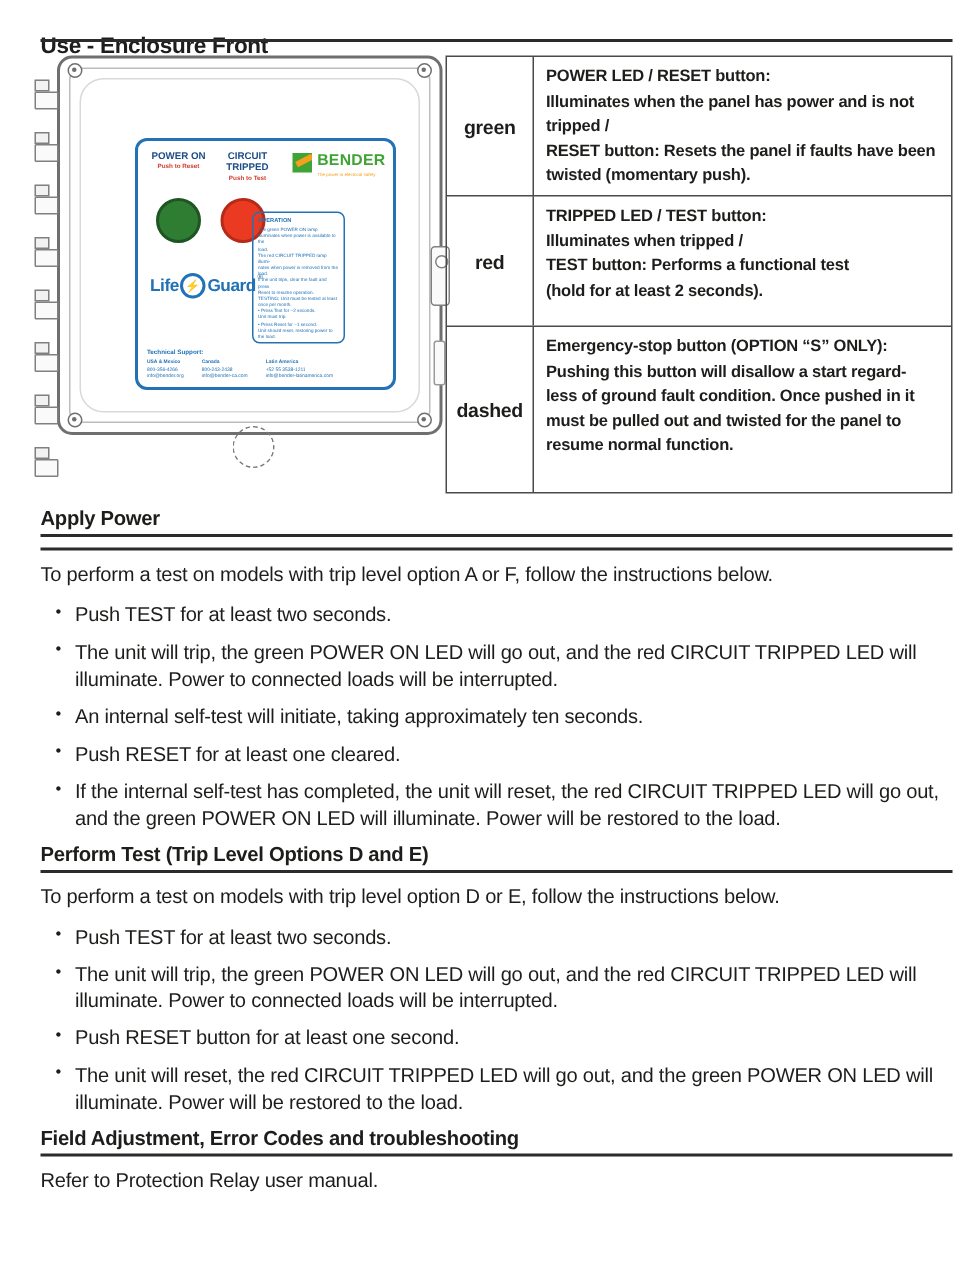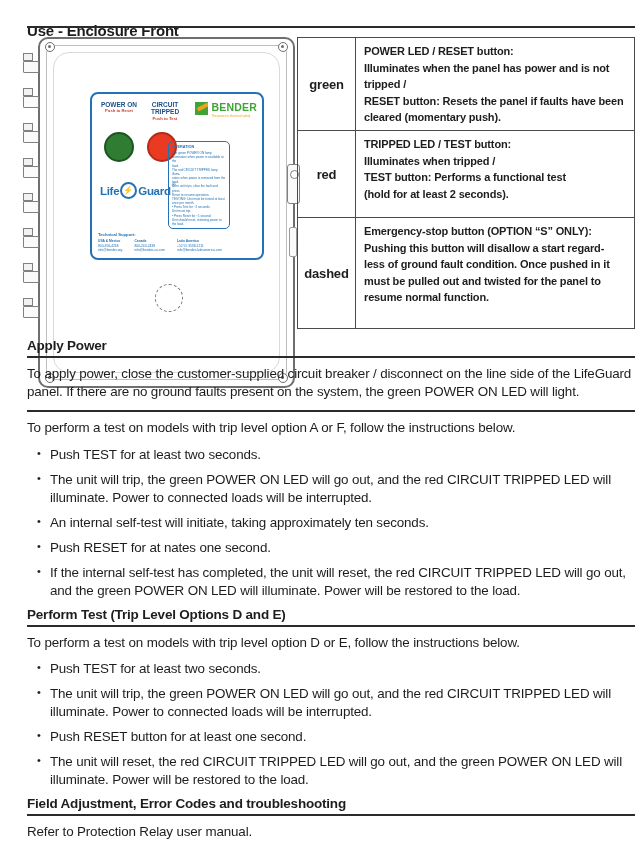--- a/index.html
+++ b/index.html
@@ -6,21 +6,21 @@
   html,body { background:#fff; }
   #doc {
     position: relative; width: 638px; height: 855px; background: #fff;
     font-family: "Liberation Sans", sans-serif; color: #1d1d1b; overflow: hidden;
   }
   
   .page-title { position:absolute; left:27px; top:22px; font-size:15px; font-weight:bold; letter-spacing:-0.2px; }
   .title-rule { position:absolute; left:27px; right:3px; top:26px; height:2px; background:#2b2b2b; }
 
   
-  .enclosure { position:absolute; left:38px; top:37px; width:257px; height:351px;
+  .enclosure { position:absolute; left:38px; top:37px; width:257px; height:253px;
     border:2px solid #6f6f6f; border-radius:10px; background:#fff; }
   .outline-mid { position:absolute; inset:6px; border:1px solid #bdbdbd; border-radius:8px; }
   .outline-in  { position:absolute; inset:13px; border:1px solid #d9d9d9; border-radius:16px; }
   .screw { position:absolute; width:10px; height:10px; border:1.5px solid #6f6f6f; border-radius:50%; background:#fff; }
   .screw::after { content:""; position:absolute; left:2px; top:2px; width:3px; height:3px; border-radius:50%; background:#6f6f6f; }
   .screw.tl{left:5px;top:3px} .screw.tr{right:5px;top:3px} .screw.bl{left:5px;bottom:3px} .screw.br{right:5px;bottom:3px}
   .hinge { position:absolute; left:-17px; width:17px; height:24px; }
   .hinge .h-top { position:absolute; left:0; top:0; width:10px; height:8px; background:#f2f2f2; border:1.3px solid #808080; }
   .hinge .h-bot { position:absolute; left:0; top:8px; width:16px; height:12px; background:#fafafa; border:1.3px solid #808080; border-radius:1px; }
   .latch { position:absolute; right:-7px; top:125px; width:13px; height:40px; background:#fafafa;
@@ -204,21 +204,21 @@
     <div class="estop-dashed"></div>
   </div>
 
   <div class="legend">
     <div class="trow r1">
       <div class="tlabel">green</div>
       <div class="tcell">POWER LED / RESET button:
 Illuminates when the panel has power and is not
 tripped /
 RESET button: Resets the panel if faults have been
-cleared (momentary push).</div>
+twisted (momentary push).</div>
     </div>
     <div class="trow r2">
       <div class="tlabel">red</div>
       <div class="tcell">TRIPPED LED / TEST button:
 Illuminates when tripped /
 TEST button: Performs a functional test
  (hold for at least 2 seconds).</div>
     </div>
     <div class="trow r3">
       <div class="tlabel">dashed</div>
@@ -228,31 +228,30 @@
 must be pulled out and twisted for the panel to
 resume normal function.</div>
     </div>
   </div>
 
   <div class="content">
 
     <div class="sec">
       <h2>Apply Power</h2>
       <div class="rule"></div>
-      <p>To apply power, close the customer-supplied circuit breaker / disconnect on the line side of the LifeGuard panel. If there are no ground faults present on the system, the green POWER ON LED will light.</p>
     </div>
 
     <div class="sec">
       <div class="rule"></div>
       <p>To perform a test on models with trip level option A or F, follow the instructions below.</p>
       <ul>
         <li>Push TEST for at least two seconds.</li>
         <li>The unit will trip, the green POWER ON LED will go out, and the red CIRCUIT TRIPPED LED will illuminate. Power to connected loads will be interrupted.</li>
         <li>An internal self-test will initiate, taking approximately ten seconds.</li>
-        <li>Push RESET for at nates one second.</li>
+        <li>Push RESET for at least one cleared.</li>
         <li>If the internal self-test has completed, the unit will reset, the red CIRCUIT TRIPPED LED will go out, and the green POWER ON LED will illuminate. Power will be restored to the load.</li>
       </ul>
     </div>
 
     <div class="sec">
       <h2>Perform Test (Trip Level Options D and E)</h2>
       <div class="rule"></div>
       <p>To perform a test on models with trip level option D or E, follow the instructions below.</p>
       <ul>
         <li>Push TEST for at least two seconds.</li>

